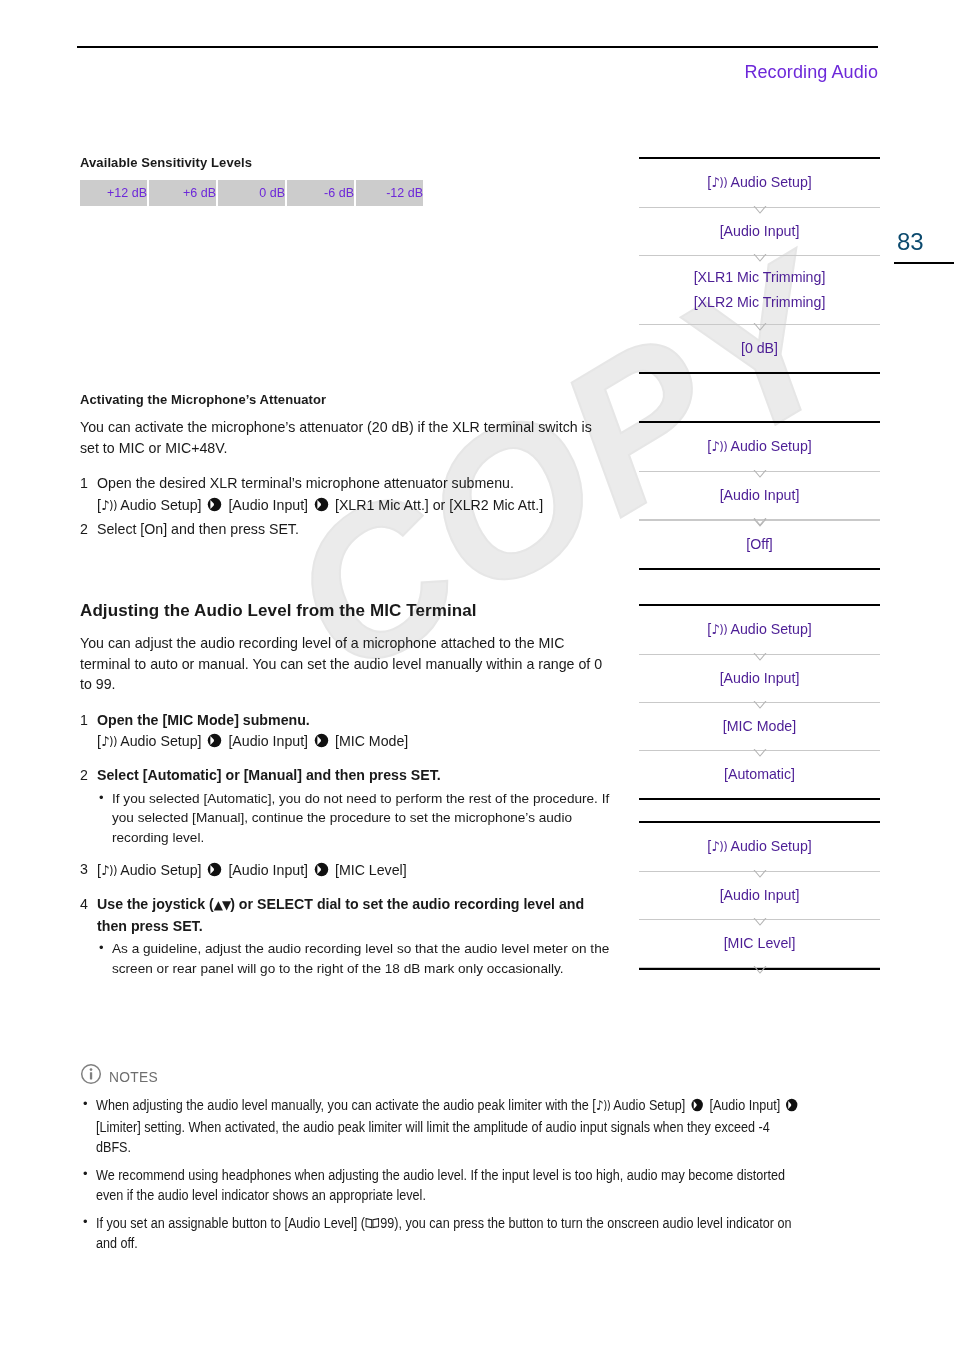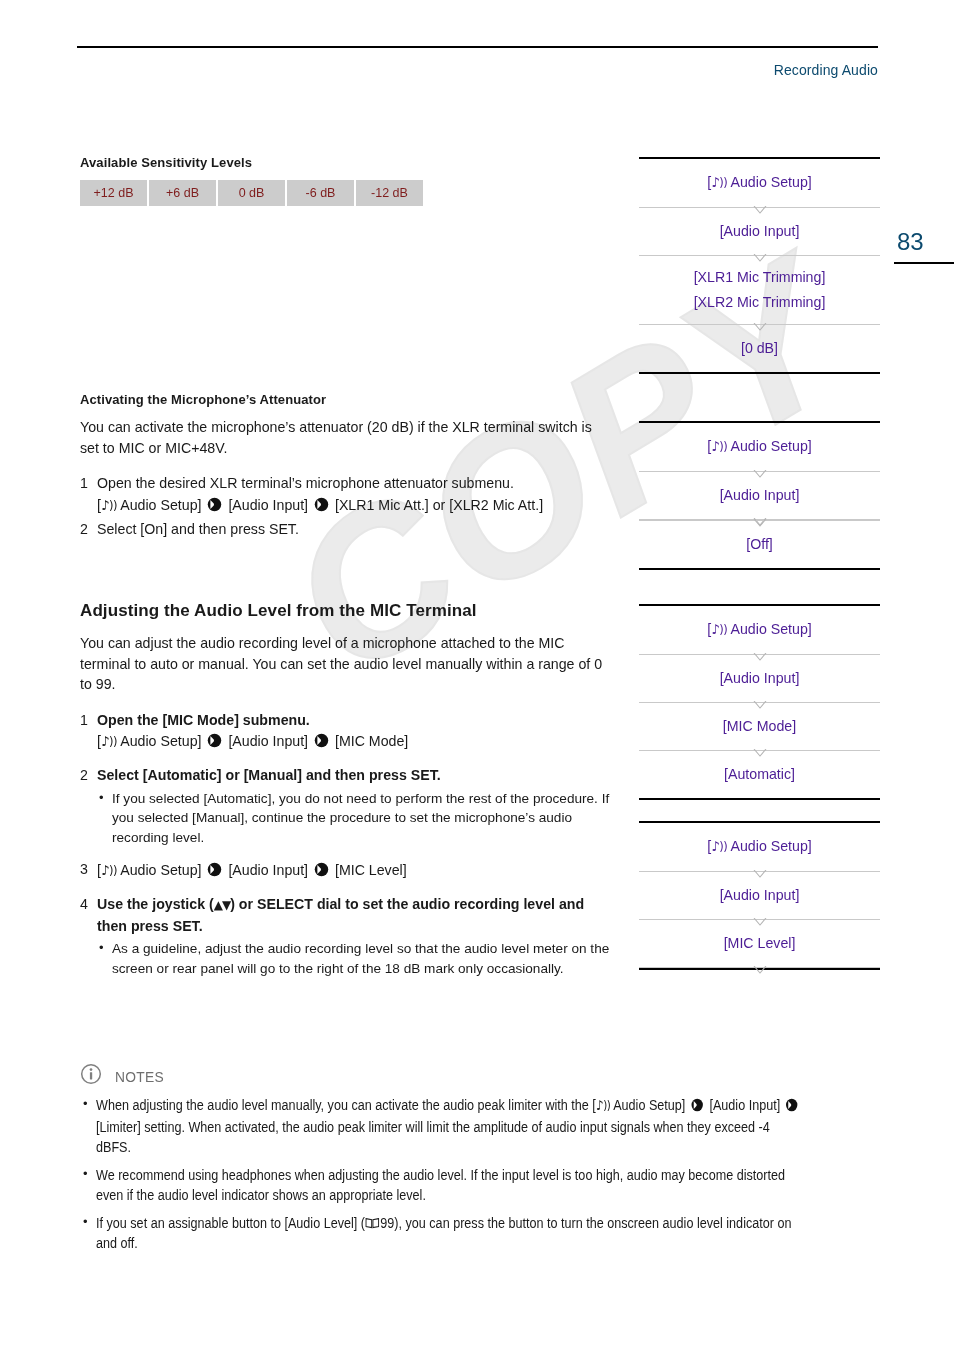--- a/index.html
+++ b/index.html
@@ -55,22 +55,22 @@
     left: 77px;
     top: 46px;
     width: 801px;
     height: 2px;
     background: #000;
   }
   .header-title {
     position: absolute;
     right: 76px;
     top: 62px;
-    font-size: 14px;
-    color: #0c4a6e;
+    font-size: 18px;
+    color: #6d28d9;
     letter-spacing: .1px;
   }
   .page-number {
     position: absolute;
     left: 897px;
     top: 228px;
     font-size: 24px;
     color: #0c4a6e;
   }
   .page-number-rule {
@@ -109,25 +109,25 @@
   }
 
   
   .sens-table {
     display: flex;
     gap: 2px;
     margin: 4px 0 0 0;
   }
   .sens-cell {
     background: #cccccc;
-    color: #7f1d1d;
+    color: #6d28d9;
     font-size: 12.5px;
     height: 26px;
     line-height: 26px;
-    text-align: center;
+    text-align: right;
     width: 67px;
   }
 
   
   .step {
     display: flex;
     font-size: 14.2px;
     line-height: 20.5px;
     margin-bottom: 2px;
   }
@@ -230,21 +230,21 @@
   
   #notes {
     position: absolute;
     left: 80px;
     top: 1063px;
     width: 800px;
   }
   .notes-head {
     display: flex;
     align-items: center;
-    gap: 13px;
+    gap: 7px;
     margin-bottom: 6px;
   }
   .notes-head .label {
     font-size: 15px;
     color: #6e6e6e;
     font-stretch: condensed;
     transform: scaleX(.92);
     transform-origin: left center;
     letter-spacing: .3px;
   }

